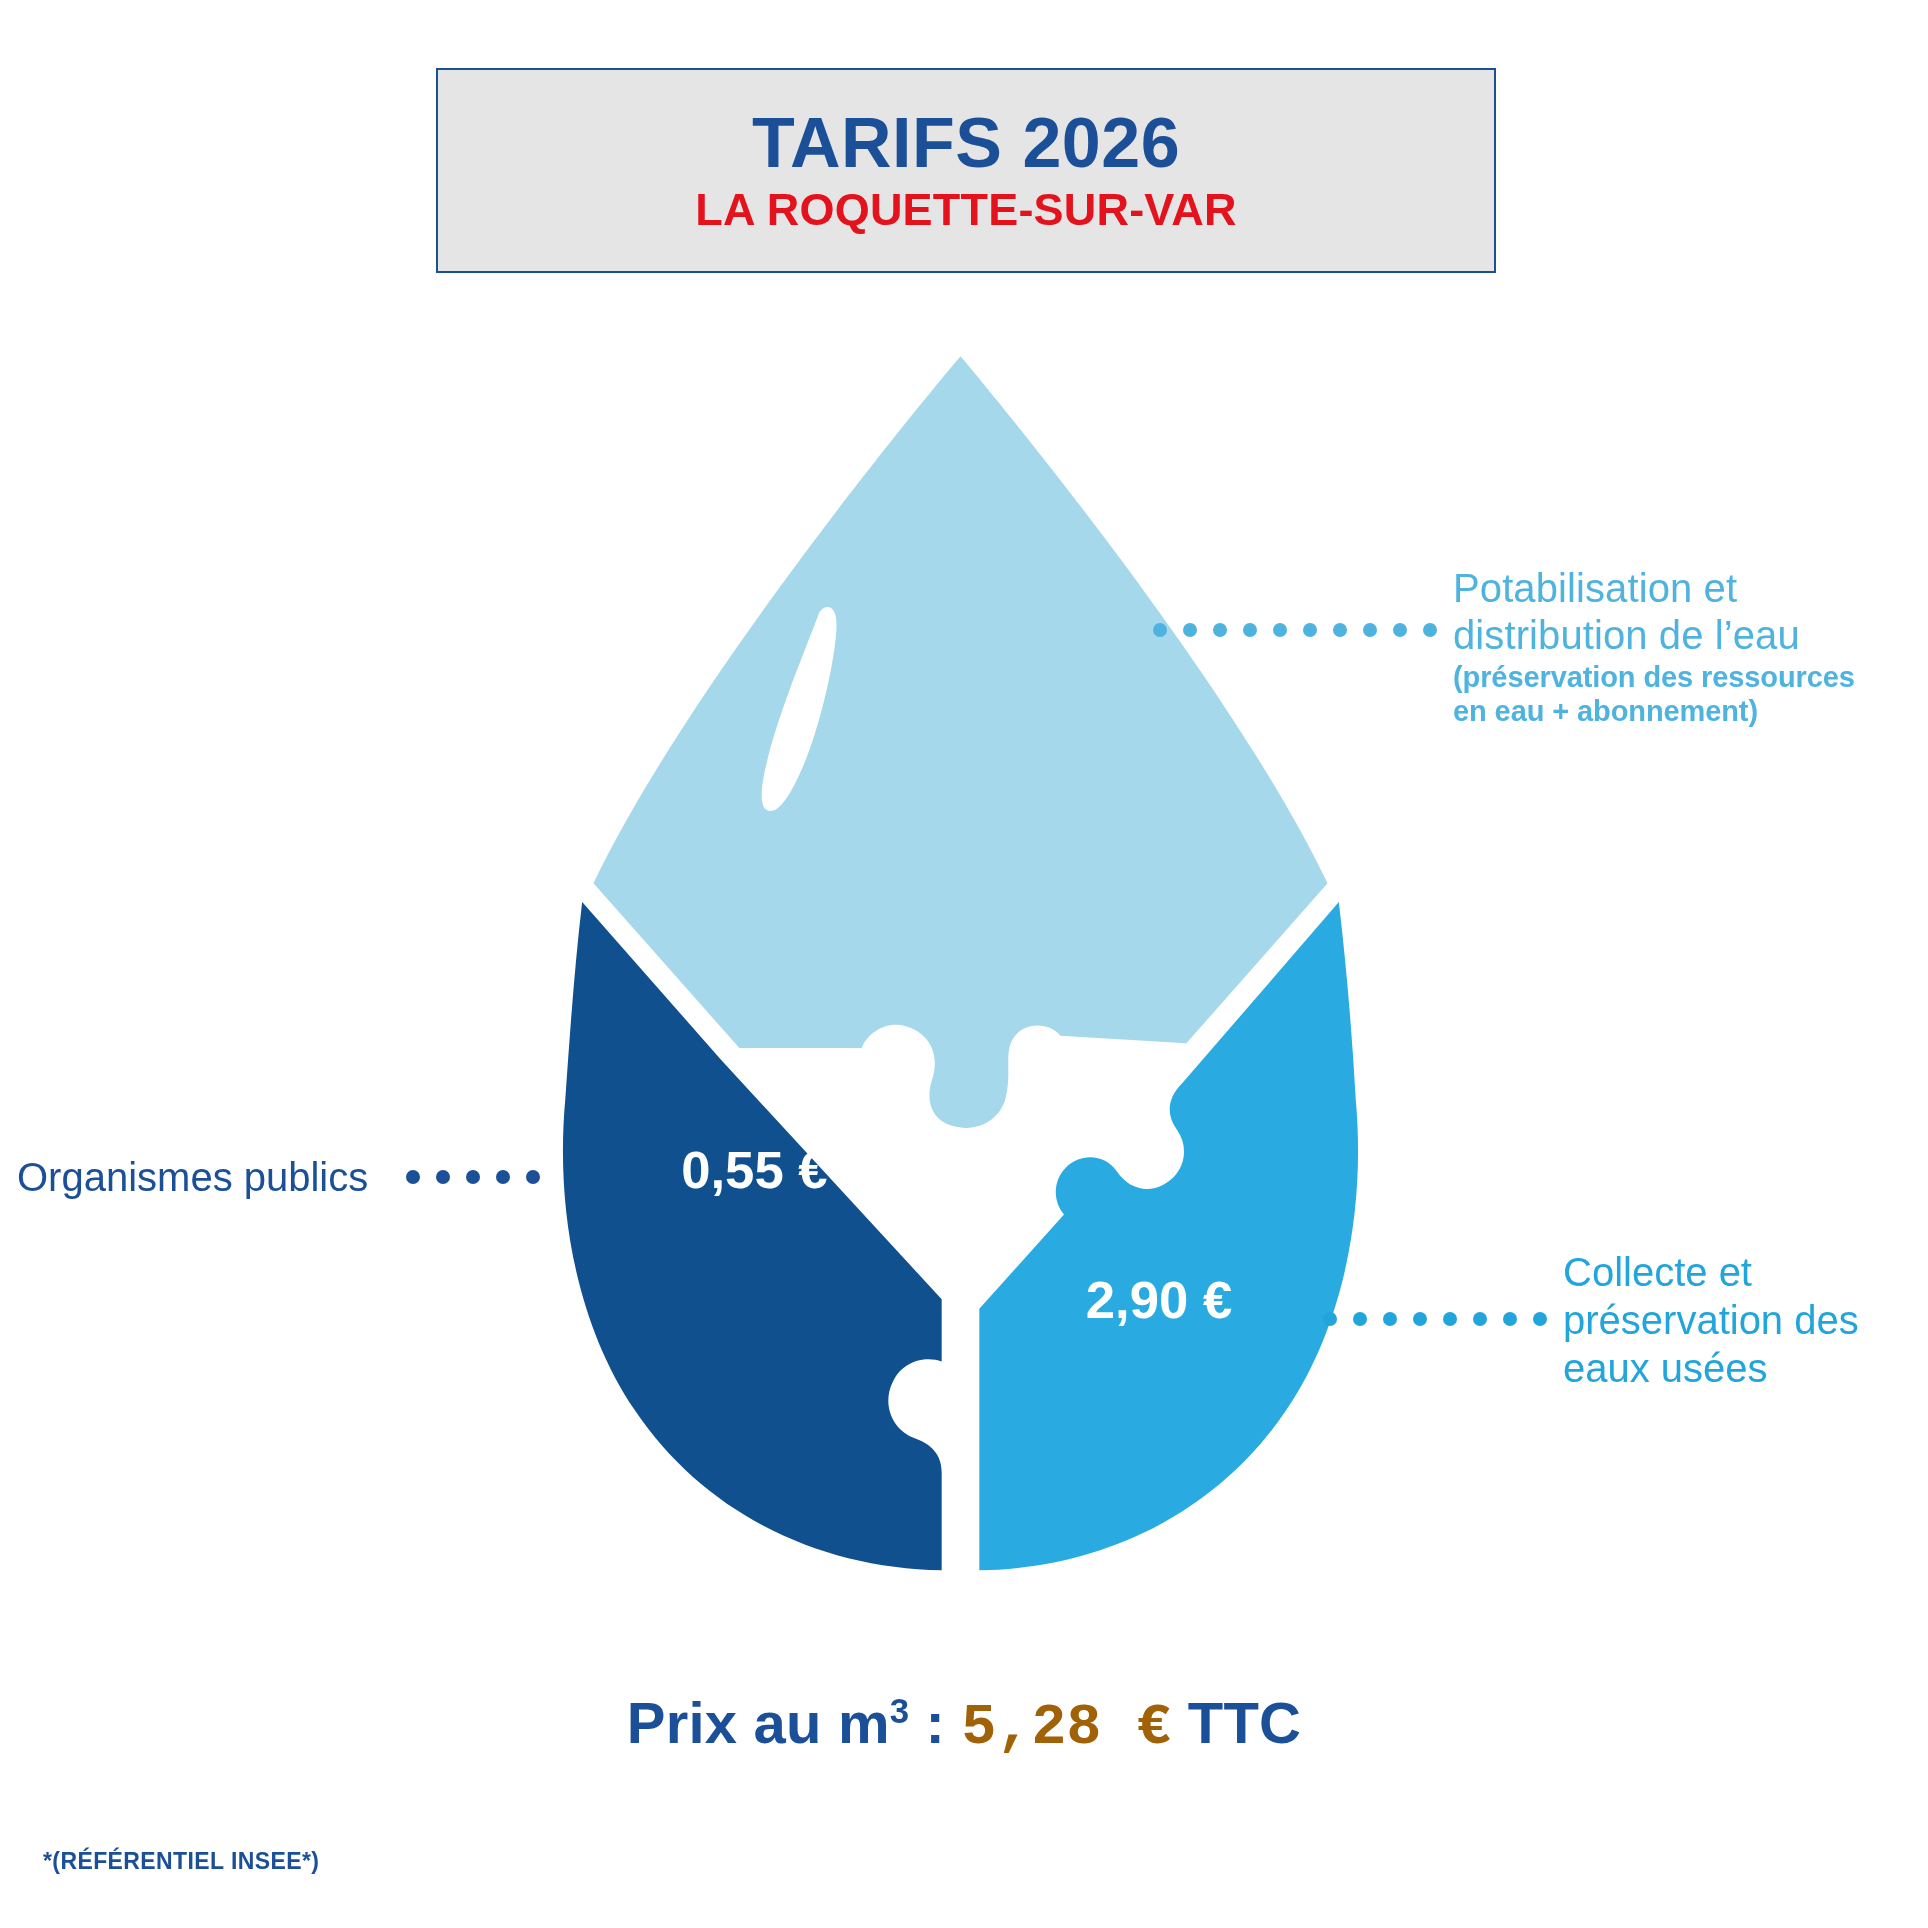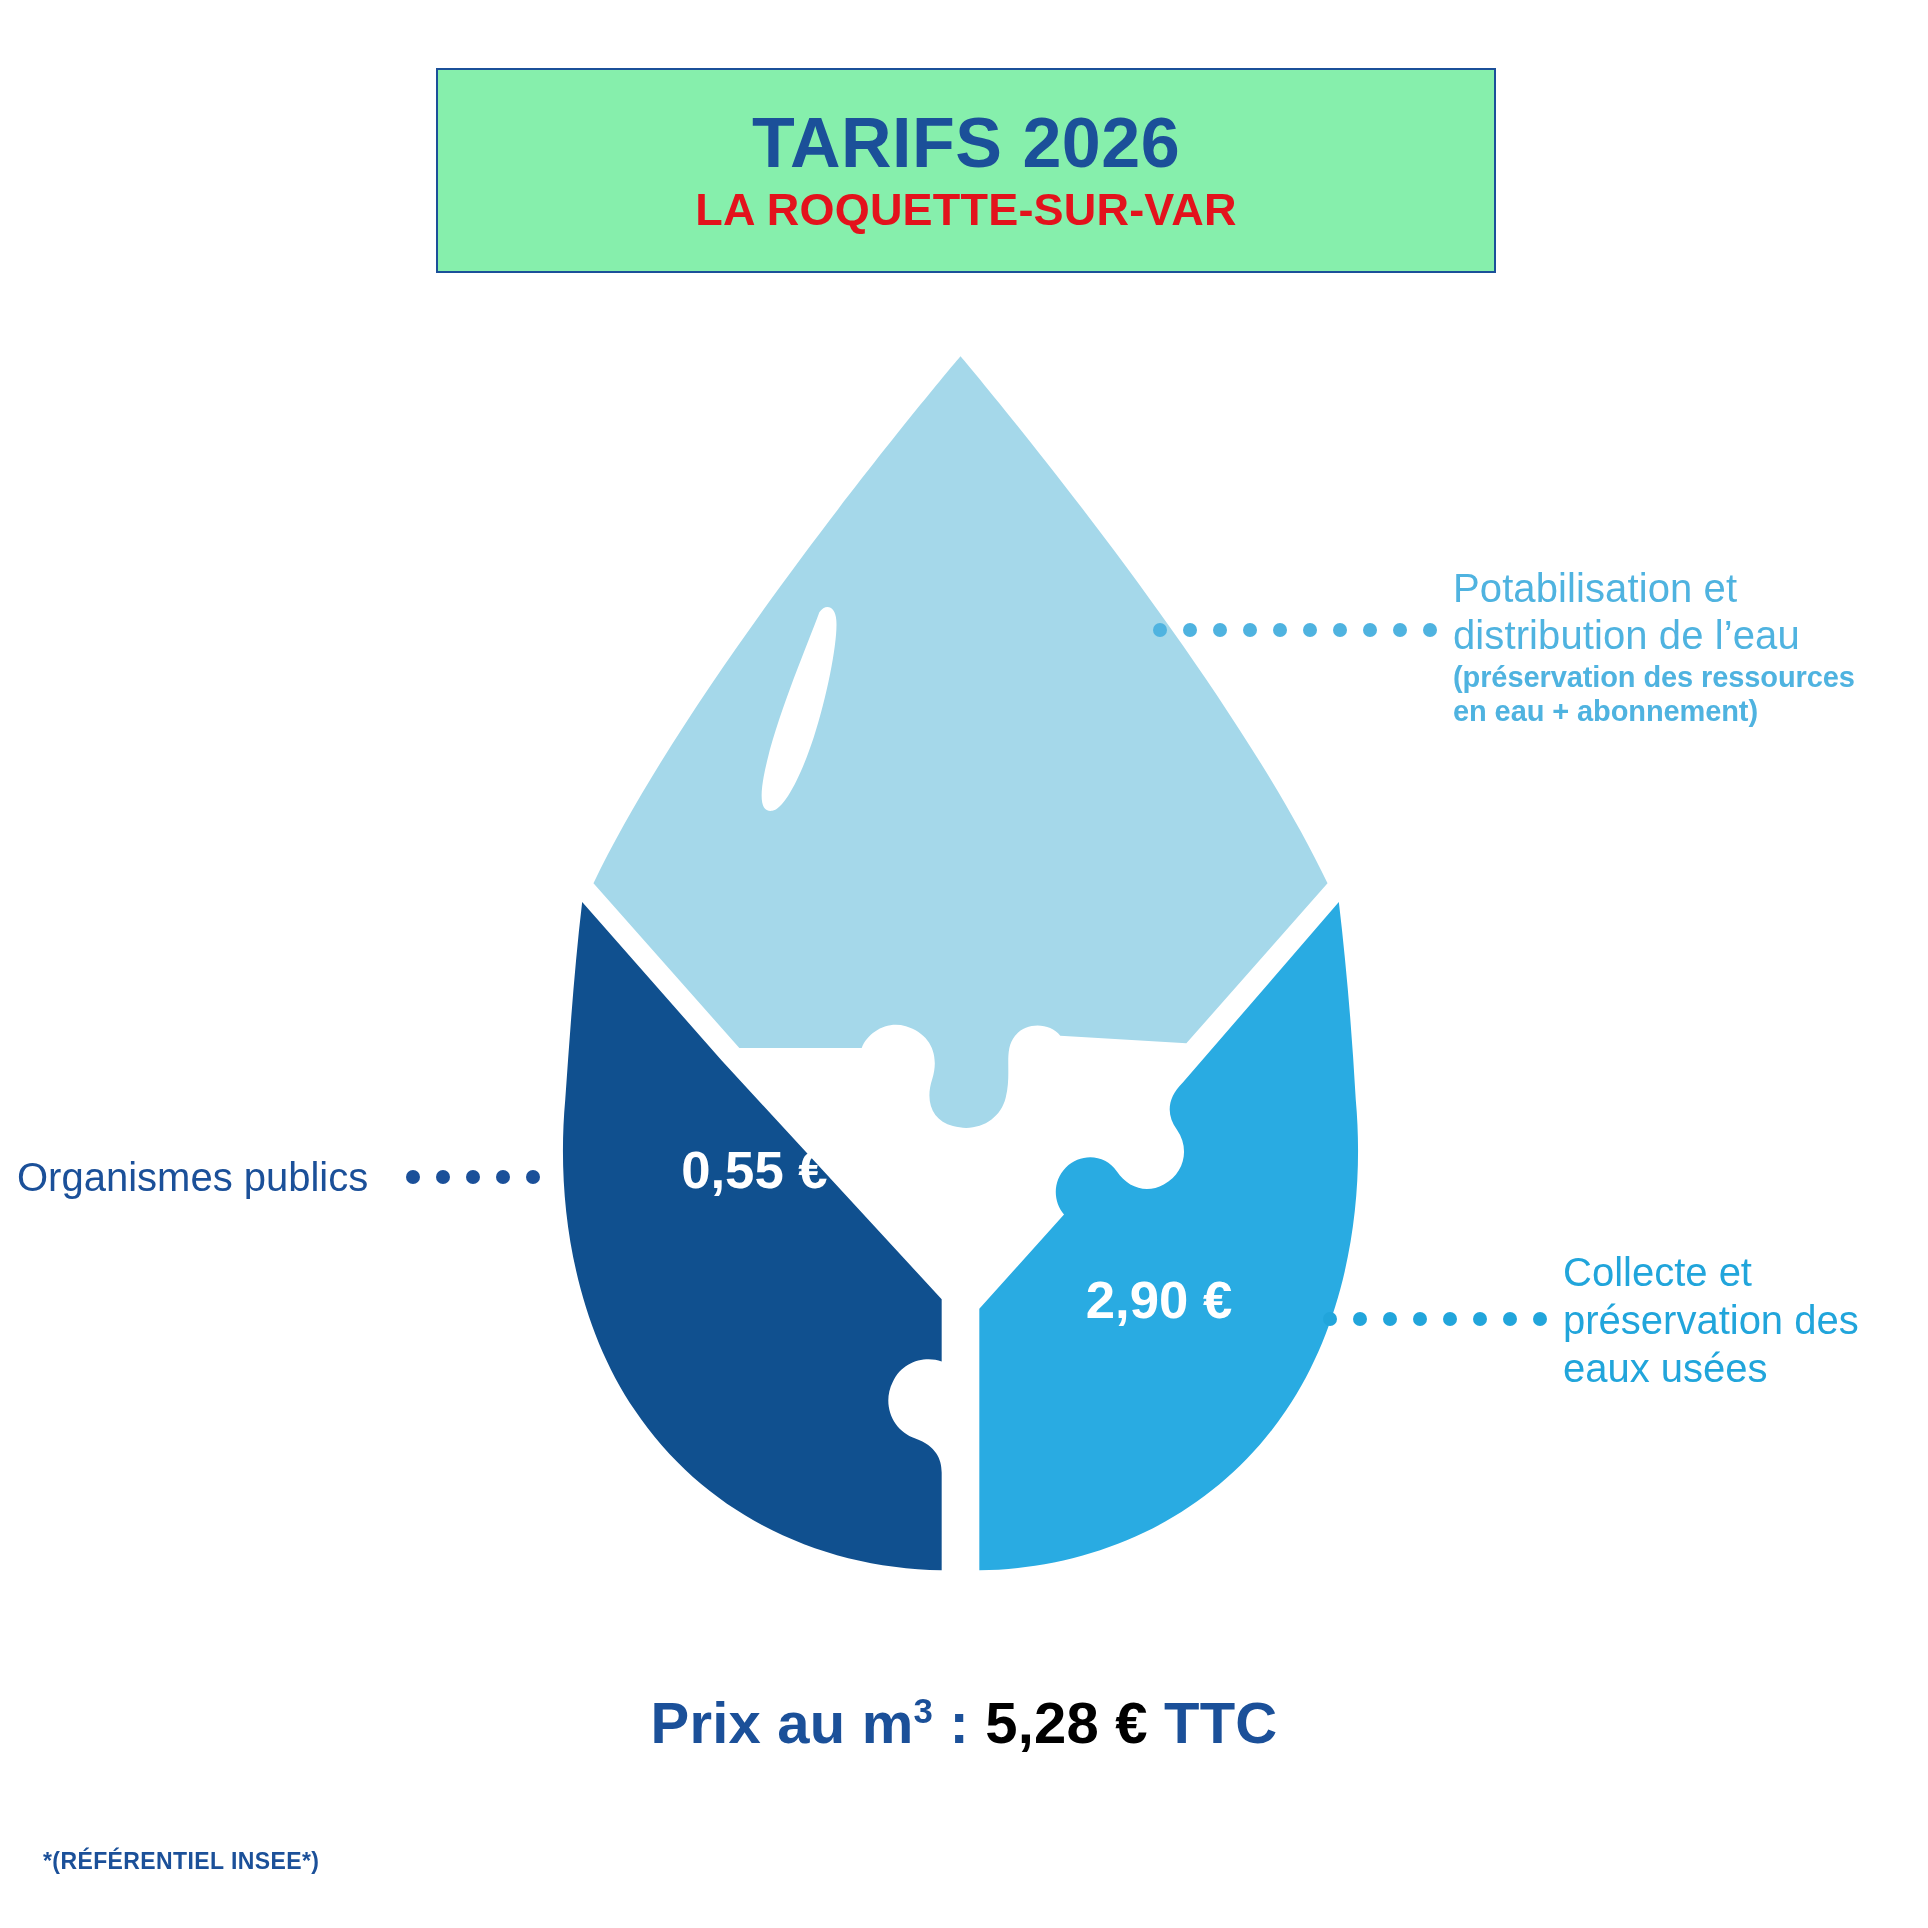--- a/index.html
+++ b/index.html
@@ -18,21 +18,21 @@
 
   
   .header-box {
     position: absolute;
     left: 436px;
     top: 68px;
     width: 1060px;
     height: 205px;
     border: 2.8px solid #1B5099;
     box-sizing: border-box;
-    background: #86efac;
+    background: #e5e5e5;
     display: flex;
     flex-direction: column;
     align-items: center;
     justify-content: center;
     padding-top: 2px;
   }
   .title-main {
     font-size: 70px;
     font-weight: 800;
     letter-spacing: 0.5px;
@@ -165,21 +165,21 @@
     text-align: center;
   }
   .price-line {
     font-size: 58px;
     font-weight: 800;
     color: #1B5099;
     line-height: 1.28;
     letter-spacing: 0.2px;
   }
   .price-line sup { font-size: 0.6em; vertical-align: super; line-height: 0; }
-  .price-line .amount { color: #000000; }
+  .price-line .amount { color: #a16207; font-family: Liberation Mono, monospace; }
 
   .footnote {
     position: absolute;
     left: 43px;
     top: 1848px;
     font-size: 23px;
     font-weight: 700;
     letter-spacing: 0.4px;
     color: #1B5099;
   }

